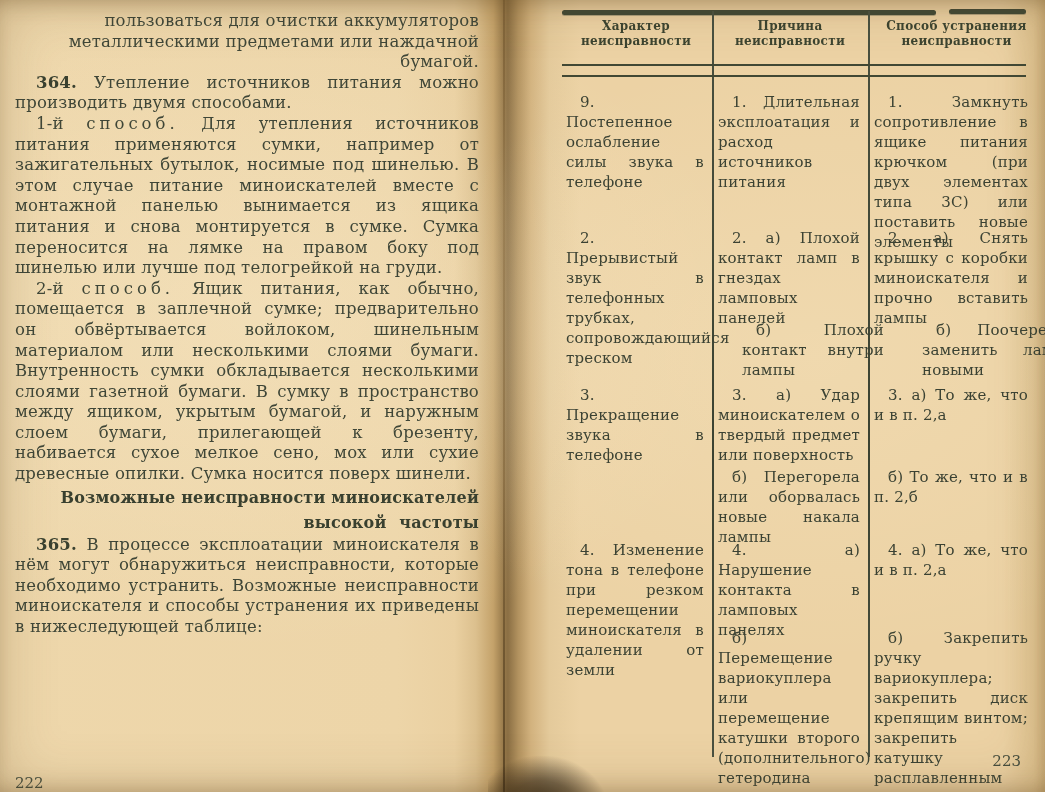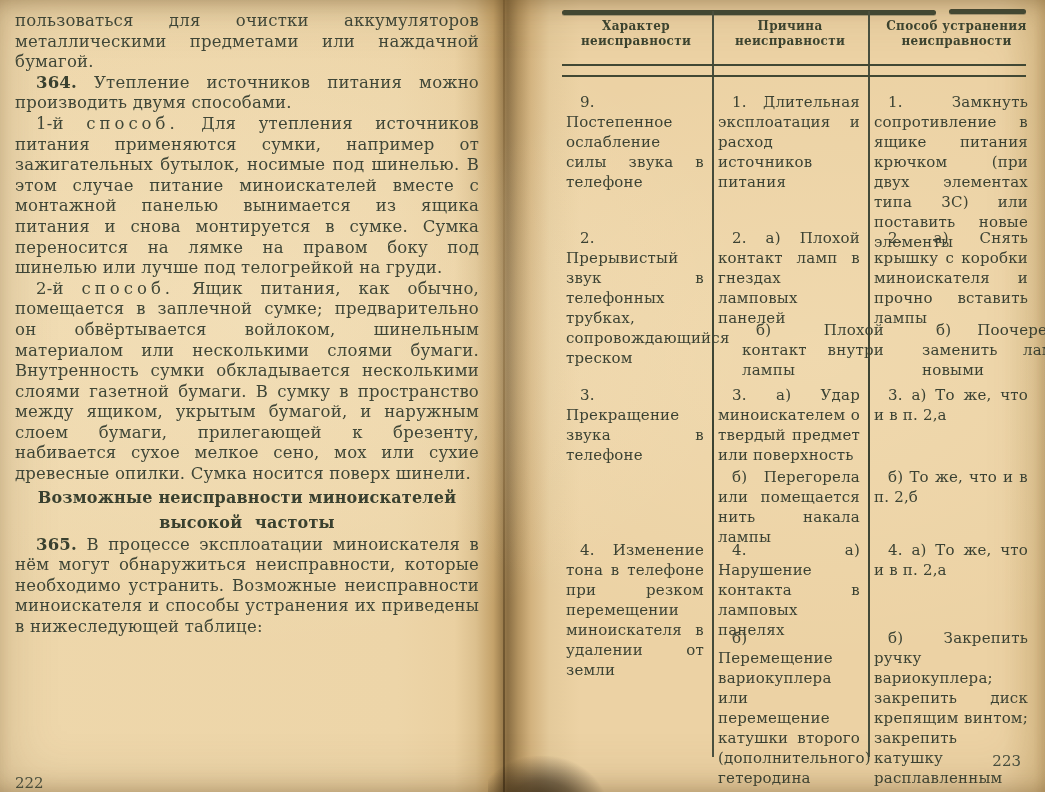--- a/index.html
+++ b/index.html
@@ -22,21 +22,21 @@
     box-shadow:inset 0 14px 22px -14px rgba(104,76,34,0.45), inset 0 -14px 22px -14px rgba(104,76,34,0.40);}
   .spine-crease{position:absolute;left:503px;top:0;width:2px;height:792px;
     background:linear-gradient(#7e6238 0%, rgba(126,98,56,0.25) 25%, rgba(126,98,56,0.55) 60%, #5d4726 100%);}
   .gutter-shadow{position:absolute;left:488px;top:756px;width:120px;height:60px;
     background:radial-gradient(ellipse at 45% 95%, rgba(28,20,10,0.95) 0%, rgba(28,20,10,0.55) 40%, rgba(28,20,10,0) 72%);}
 
   
   .left-text{position:absolute;left:15px;top:11px;width:464px;
     font-size:16.5px;line-height:20.6px;text-align:justify;letter-spacing:0.2px;}
   .left-text p{margin:0;text-indent:21px;}
-  .left-text p.no-indent{text-indent:0;}
+  .left-text p.no-indent{text-indent:0;text-align:right;}
   .pnum{font-weight:bold;color:#39402f;}
   .lead-sp{letter-spacing:4px;}
   .section{margin:14px 6px 12px 0;text-align:center;font-weight:bold;color:#39402f;
     font-size:16px;line-height:25px;text-indent:0 !important;}
   .ws{word-spacing:7px;}
   .page-number{position:absolute;font-size:15px;color:#464d3d;}
   .pn-left{left:15px;top:754px;margin-top:20px;}
   .pn-right{right:24px;top:752px;}
 
   
@@ -139,21 +139,21 @@
             <p>3. а) Удар миноискателем о твердый предмет или поверхность</p>
           </div>
         <div class="td c3">
             <p>3. а) То же, что и в п. 2,а</p>
           </div>
       </div>
 
       <div class="trow h-r3b">
         <div class="td c1"></div>
         <div class="td c2">
-            <p>б) Перегорела или помещается нить накала лампы</p>
+            <p>б) Перегорела или оборвалась новые накала лампы</p>
           </div>
         <div class="td c3">
             <p>б) То же, что и в п. 2,б</p>
           </div>
       </div>
 
       <div class="trow h-r4a">
         <div class="td c1">
             <p>4. Изменение тона в телефоне при резком перемещении миноискателя в удалении от земли</p>
           </div>

